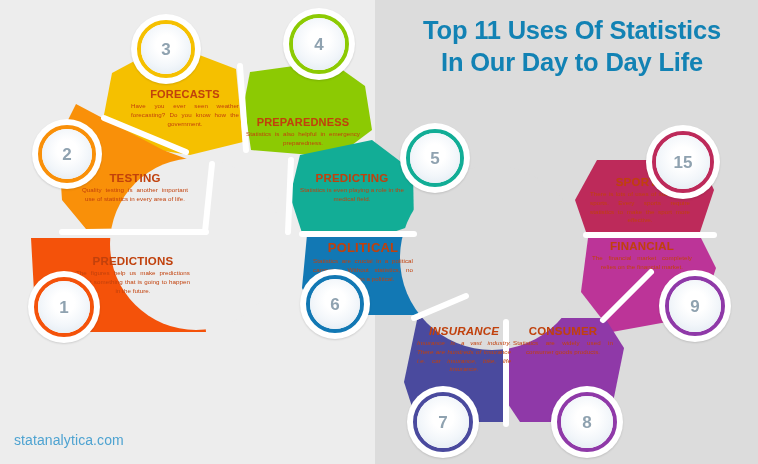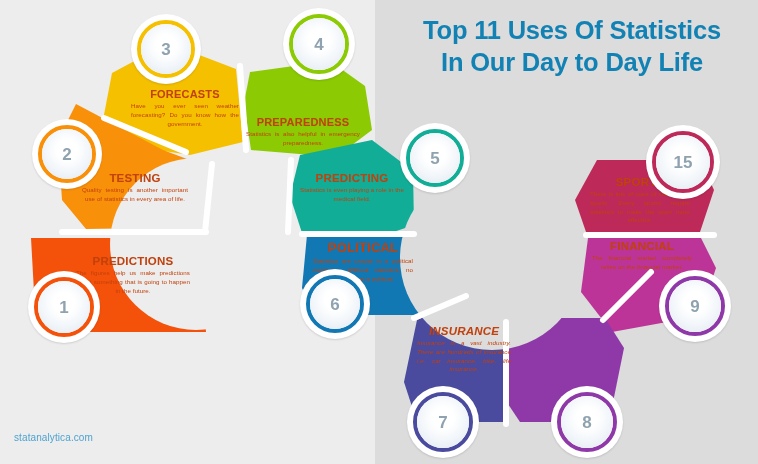--- a/index.html
+++ b/index.html
@@ -19,21 +19,21 @@
     position:absolute;left:392px;top:14px;width:360px;
     text-align:center;color:#1282b4;
     font-size:25.5px;font-weight:bold;line-height:1.26;
     letter-spacing:-0.2px;
   }
   .title .l2{display:block;}
 
   
   .footer{
     position:absolute;left:14px;top:432px;
-    color:#4ea3d1;font-size:10px;letter-spacing:.1px;
+    color:#4ea3d1;font-size:14px;letter-spacing:.1px;
   }
 
   
   .seg-label{
     position:absolute;color:#c2410c;text-align:center;
     pointer-events:none;
   }
   .seg-label .h{
     display:block;font-weight:bold;letter-spacing:.2px;
     margin-bottom:2px;text-shadow:0 0 1px rgba(0,0,0,.05);
@@ -152,20 +152,24 @@
   <div class="seg-label" style="left:313px;top:240px;width:100px;">
     <span class="h" style="font-size:13px;">POLITICAL</span>
     <span class="b">Statistics are crucial in a political campaign. Without statistics, no one can run a political.</span>
   </div>
 
   <div class="seg-label" style="left:417px;top:325px;width:94px;font-style:italic;">
     <span class="h" style="font-size:11.5px;">INSURANCE</span>
     <span class="b">Insurance is a vast industry. There are hundreds of insurance i.e. car insurance, bike, life insurance.</span>
   </div>
 
+  <div class="seg-label" style="left:513px;top:325px;width:100px;">
+    <span class="h" style="font-size:11.5px;">CONSUMER</span>
+    <span class="b">Statistics are widely used in consumer goods products.</span>
+  </div>
 
   <div class="seg-label" style="left:592px;top:240px;width:100px;">
     <span class="h" style="font-size:11.5px;">FINANCIAL</span>
     <span class="b">The financial market completely relies on the financial market.</span>
   </div>
 
   <div class="seg-label" style="left:590px;top:176px;width:100px;">
     <span class="h" style="font-size:11.5px;">SPORTS</span>
     <span class="b">There is lots of uses of statistics in sports. Every sports require statistics to make the sport more effective.</span>
   </div>

